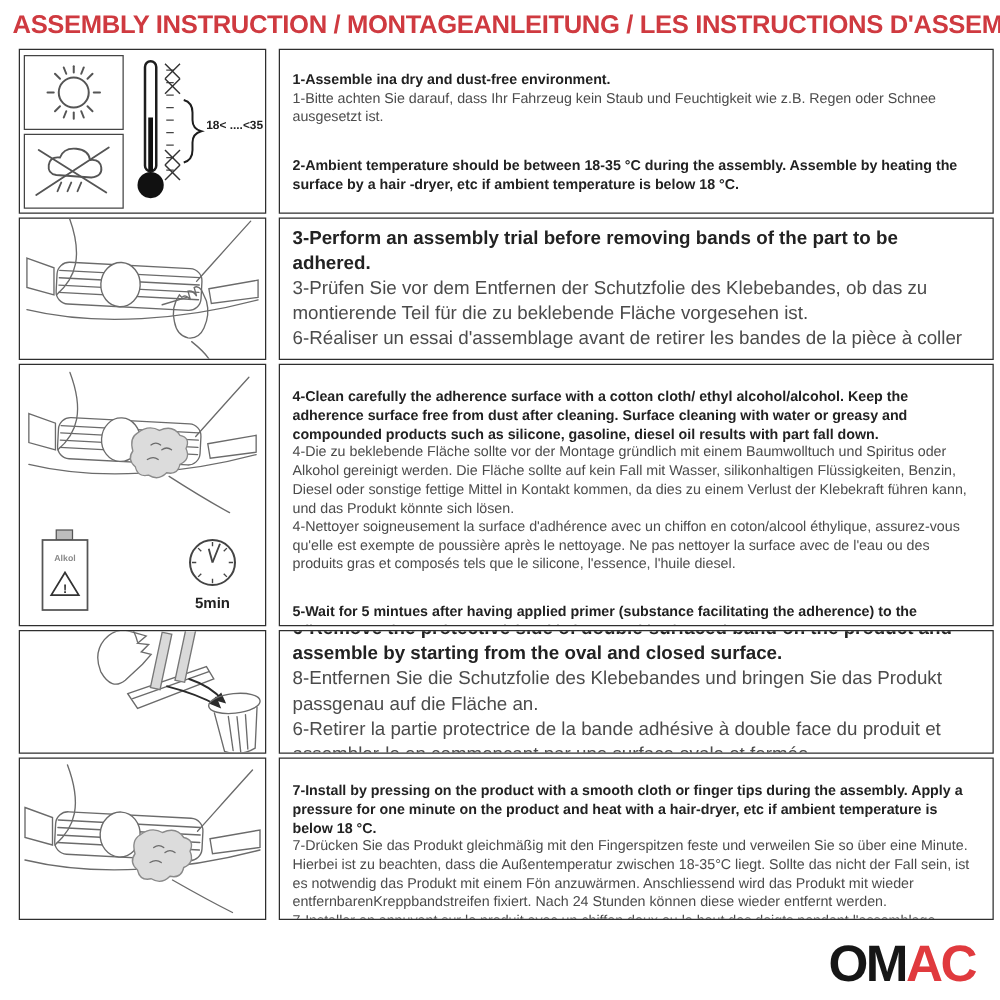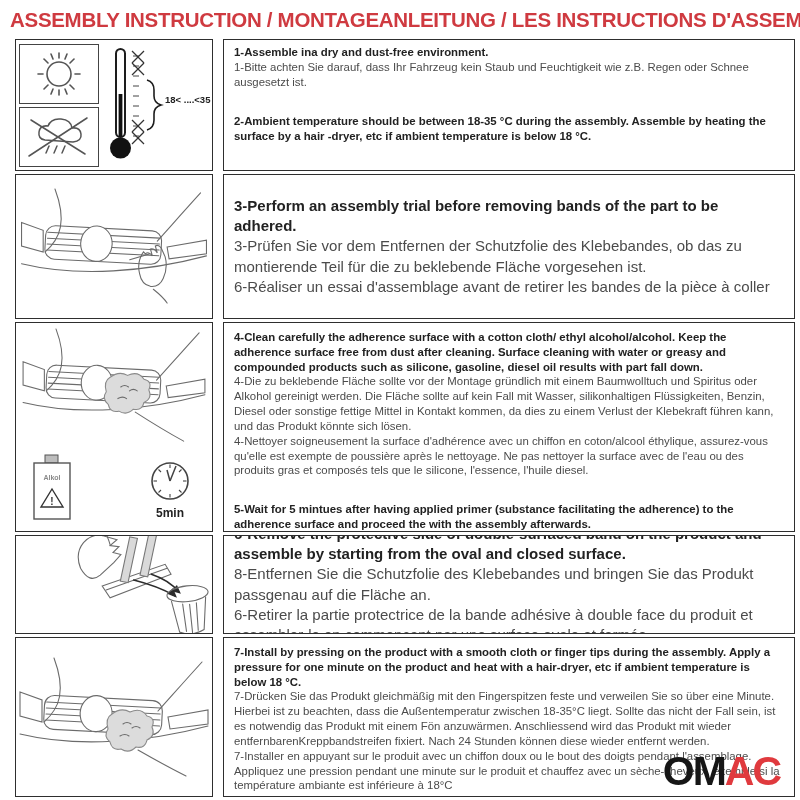--- a/index.html
+++ b/index.html
@@ -14,21 +14,21 @@
   }
   .title{
     margin:8px 10px 7px;text-align:center;
     font-size:20.5px;font-weight:800;letter-spacing:-0.3px;color:var(--red);
     white-space:nowrap;
   }
   .rows{padding:0 5px 0 15px;display:flex;flex-direction:column;gap:3px;}
   .row{display:flex;gap:10px;align-items:stretch;}
   .cell{border:1.6px solid var(--ink);background:#fff;}
   .cell-left{width:198px;flex:none;display:flex;align-items:center;justify-content:center;overflow:hidden;}
-  .cell-right{flex:1;padding:5px 10px;display:flex;flex-direction:column;overflow:hidden;}
+  .cell-right{flex:1;padding:17px 10px;display:flex;flex-direction:column;overflow:hidden;}
   .v-center{justify-content:center;}
   .para{margin:0;}
   .small{font-size:11.4px;line-height:1.3;color:var(--txt);}
   .big{font-size:15px;line-height:1.34;color:var(--txt);}
   .en{font-weight:bold;color:var(--txt-bold);}
   .gap-sm{margin-top:25px;}
   .gap-lg{margin-top:24px;}
   .weather{display:flex;align-items:center;gap:4px;}
   .wbox{border:1.5px solid #444;width:80px;height:60px;display:flex;align-items:center;justify-content:center;}
   .wcol{display:flex;flex-direction:column;gap:3px;margin-left:2px;}
@@ -127,21 +127,21 @@
         <div class="en">1-Assemble ina dry and dust-free environment.</div>
         <div>1-Bitte achten Sie darauf, dass Ihr Fahrzeug kein Staub und Feuchtigkeit wie z.B. Regen oder Schnee ausgesetzt ist.</div>
       </div>
       <div class="para gap-sm">
         <div class="en">2-Ambient temperature should be between 18-35 °C  during the assembly. Assemble by heating the surface by a hair -dryer, etc if ambient temperature is below 18 °C.</div>
 
       </div>
     </div>
   </div>
 
-  <div class="row" style="height:145px">
+  <div class="row" style="height:114px">
     <div class="cell cell-left">
       <svg width="192" height="120" viewBox="0 0 192 122">
         <g stroke="#6b6b6b" stroke-width="1.1" fill="none" stroke-linecap="round">
           <path d="M36,2 C48,34 42,52 26,66"></path>
           <path d="M184,6 C164,28 150,44 140,55"></path>
           <polygon points="2,36 24,44 24,66 2,60"></polygon>
           <polygon points="150,61 190,54 190,68 152,73"></polygon>
           <g transform="rotate(3 85 60)">
             <rect x="26" y="42" width="118" height="34" rx="10"></rect>
             <line x1="28" y1="49" x2="142" y2="49"></line>
@@ -268,21 +268,21 @@
     </div>
     <div class="cell cell-right big v-center">
       <div class="para">
         <div class="en">6-Remove the protective side of double-surfaced band on the product and assemble by starting from the oval and closed surface.</div>
         <div>8-Entfernen Sie die Schutzfolie des Klebebandes und bringen Sie das Produkt passgenau auf die Fläche an.</div>
         <div>6-Retirer la partie protectrice de la bande adhésive à double face du produit et assembler-le en commençant par une surface ovale et fermée.</div>
       </div>
     </div>
   </div>
 
-  <div class="row" style="height:160px">
+  <div class="row" style="height:130px">
     <div class="cell cell-left">
       <svg width="192" height="122" viewBox="0 0 192 122">
         <g stroke="#6b6b6b" stroke-width="1.1" fill="none" stroke-linecap="round">
           <path d="M36,2 C48,34 42,52 26,66"></path>
           <path d="M184,6 C164,28 150,44 140,55"></path>
           <polygon points="2,36 24,44 24,66 2,60"></polygon>
           <polygon points="150,61 190,54 190,68 152,73"></polygon>
           <g transform="rotate(3 85 60)">
             <rect x="26" y="42" width="118" height="34" rx="10"></rect>
             <line x1="28" y1="49" x2="142" y2="49"></line>

